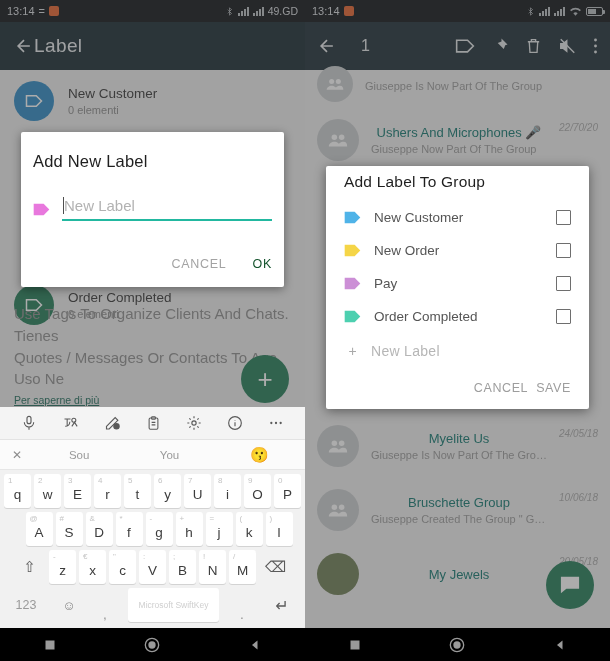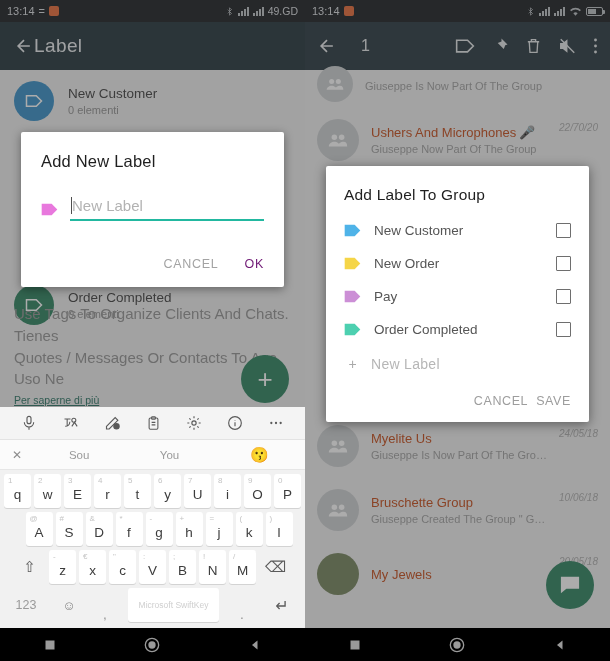--- a/index.html
+++ b/index.html
@@ -60,41 +60,41 @@
     color:#fff; font-size: 26px; font-weight: 300; line-height: 1;
   }
 
   
   .scrim { position: absolute; inset: 0; background: rgba(70,70,70,0.45); z-index: 10; }
 
   
   .dlg-left {
     position: absolute; z-index: 20; left: 21px; top: 132px; width: 263px;
     background: #fff; border-radius: 2px; box-shadow: 0 2px 10px rgba(0,0,0,.4);
-    padding: 20px 20px 10px;
+    padding: 20px 12px 10px;
   }
   .dlg-left h2 { font-size: 16.5px; font-weight: 400; color: #1f1f1f; letter-spacing: .2px; }
   .dlg-field { display: flex; align-items: flex-end; gap: 12px; margin-top: 26px; }
   .tag-ico { width: 17px; height: 13px; flex: none; margin-bottom: 5px; }
   .fld-wrap { flex: 1; position: relative; }
   .fld-input {
     width: 100%; border: none; outline: none; background: transparent;
     font-family: "Liberation Sans", sans-serif; font-size: 15px; color: #3a3a3a;
     padding: 0 0 5px 2px;
   }
   .fld-input::placeholder { color: #b2b2b2; }
   .fld-underline { height: 1.6px; background: #22b8a0; }
   .caret { position: absolute; left: 1px; top: 0; width: 1.4px; height: 17px; background: #4e4e4e; }
   .dlg-left .actions {
     display: flex; justify-content: flex-end; gap: 26px; margin-top: 36px; padding-bottom: 6px;
   }
   .btn-flat { font-size: 12.5px; letter-spacing: .7px; background: none; border: none;
     font-family: "Liberation Sans", sans-serif; cursor: pointer; }
   .btn-cancel { color: #a3a3a3; }
-  .btn-ok { color: #701a75; }
+  .btn-ok { color: #14532d; }
 
   
   .kbd { position: absolute; left:0; right:0; bottom: 0; z-index: 30; background: #f1f1f1; }
   .kb-tools {
     height: 33px; background: #f4f4f4; display: flex; align-items: center;
     justify-content: space-around; padding: 0 8px; border-bottom: 1px solid #e3e3e3;
   }
   .kb-tools svg { color: #5a5a5a; }
   .kb-suggest {
     height: 30px; background: #fbfbfb; display: flex; align-items: center;
@@ -137,33 +137,33 @@
     height: 48px; background: #1b2b33; display: flex; align-items: center;
     padding: 0 12px; gap: 16px; color: #e2e5e7;
   }
   .r-appbar .cnt { font-size: 16px; margin-right: auto; margin-left: 8px; }
   .r-body { background: #efefef; height: calc(661px - 22px - 48px); position: relative; }
   .chat-row { display: flex; align-items: center; gap: 12px; padding: 10px 12px; height: 64px; }
   .chat-av { width: 42px; height: 42px; border-radius: 50%; background: #c9ccce; flex:none;
              display:flex;align-items:center;justify-content:center; }
   .chat-av.photo { background: #6c7c52; }
   .chat-main { flex: 1; min-width: 0; }
-  .chat-name { font-size: 13px; color: #c2410c; white-space: nowrap; overflow: hidden; text-overflow: ellipsis; }
+  .chat-name { font-size: 13px; color: #0f766e; white-space: nowrap; overflow: hidden; text-overflow: ellipsis; text-align: center; }
   .chat-sub { font-size: 11px; color: #9a9a9a; margin-top: 3px; white-space: nowrap; overflow: hidden; text-overflow: ellipsis; }
   .chat-date { font-size: 10px; color: #a8a8a8; align-self: flex-start; margin-top: 4px; font-style: italic; }
   .fab-chat {
     position: absolute; right: 16px; bottom: 52px; width: 48px; height: 48px; border-radius: 50%;
     background: #1f7a55; display:flex;align-items:center;justify-content:center; color:#fff;
   }
 
   
   .dlg-right {
     position: absolute; z-index: 20; left: 21px; top: 166px; width: 263px;
     background: #fff; border-radius: 2px; box-shadow: 0 2px 12px rgba(0,0,0,.45);
-    padding: 20px 0 8px;
+    padding: 7px 0 8px;
   }
   .dlg-right h2 { font-size: 15.5px; font-weight: 400; color: #1f1f1f; padding: 0 18px; letter-spacing: .2px; }
   .lbl-item { display: flex; align-items: center; gap: 13px; padding: 9px 18px; }
   .lbl-name { flex: 1; font-size: 13.5px; color: #555; }
   .chk { width: 15px; height: 15px; border: 1.7px solid #6e6e6e; border-radius: 1px; flex:none; }
   .chk.partial { border-right-color: transparent; border-top-color: transparent; border-bottom-color: transparent;
                  border-left-width: 2px; width: 11px; }
   .new-lbl { display: flex; align-items: center; gap: 10px; padding: 10px 18px 4px; }
   .new-lbl .plus { font-size: 14px; color: #a9a9a9; width: 17px; text-align: center; }
   .new-lbl .txt { font-size: 14px; color: #b6b6b6; letter-spacing: .3px; }

